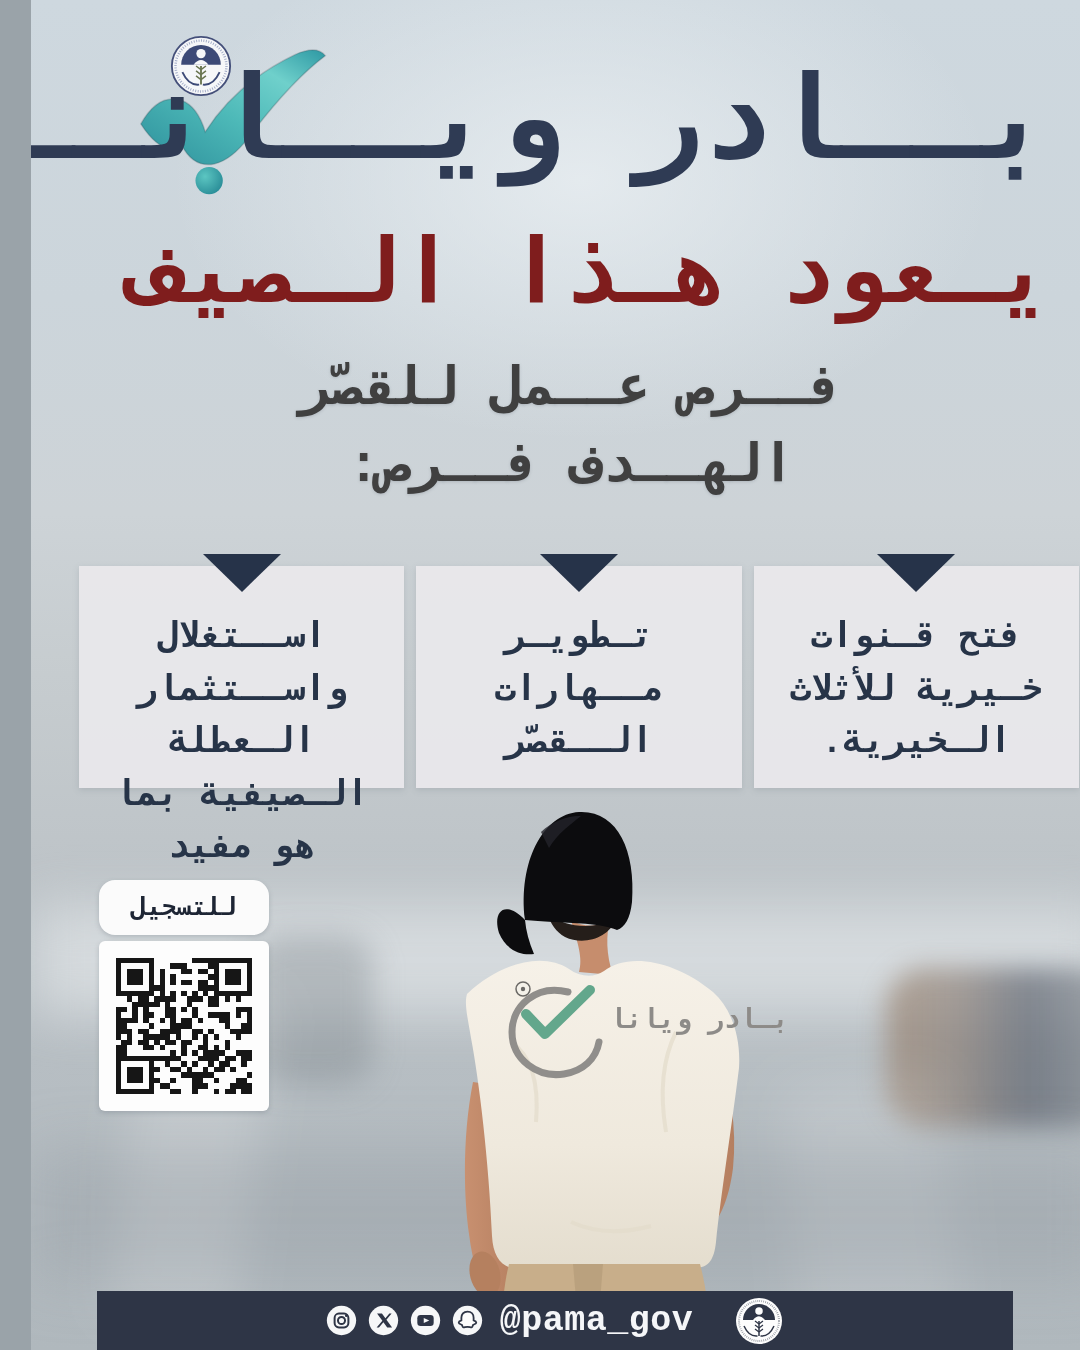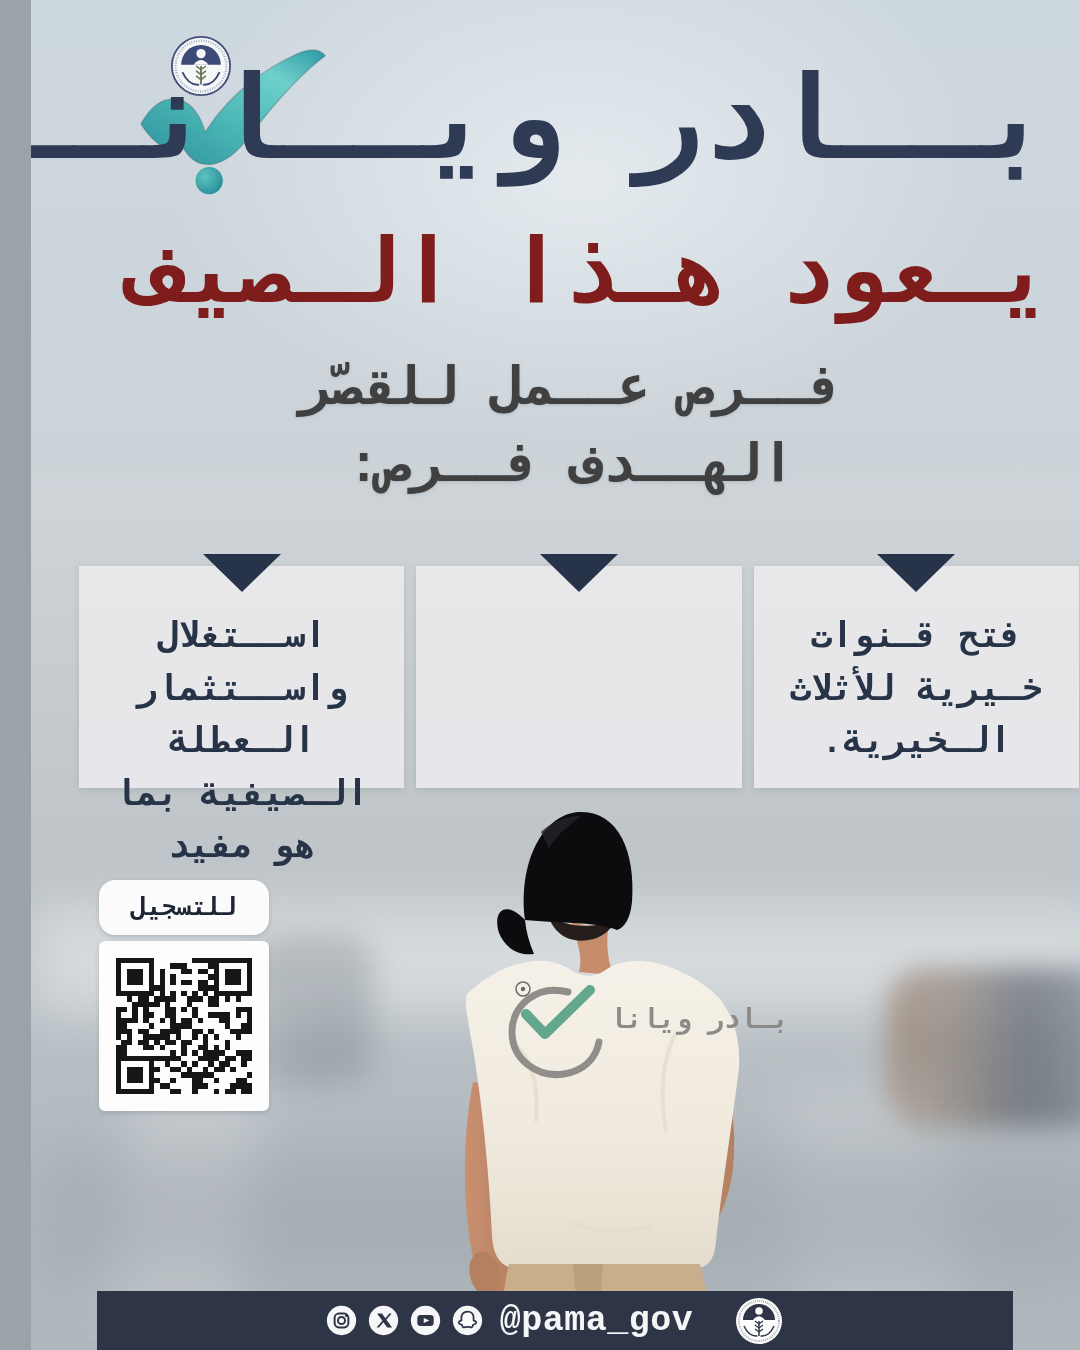--- a/index.html
+++ b/index.html
@@ -114,20 +114,21 @@
     <div>الهــدف فــرص:</div>
   </div>
 
   <div class="goals">
     <div class="goal-box">
       <div class="goal-tri"></div>
       <div class="goal-text">فتح قـنوات خـيرية للأثلاث الـخيرية.</div>
     </div>
     <div class="goal-box">
       <div class="goal-tri"></div>
+      <div class="goal-text">تـطويـر مــهارات الــقصّر</div>
     </div>
     <div class="goal-box">
       <div class="goal-tri"></div>
       <div class="goal-text">اســتغلال واســتثمار الـعطلة الـصيفية بما هو مفيد</div>
     </div>
   </div>
 
   <svg class="person" viewBox="0 0 370 548">
     <defs>
       <linearGradient id="shirtGrad" x1="0" y1="0" x2="0" y2="1">

